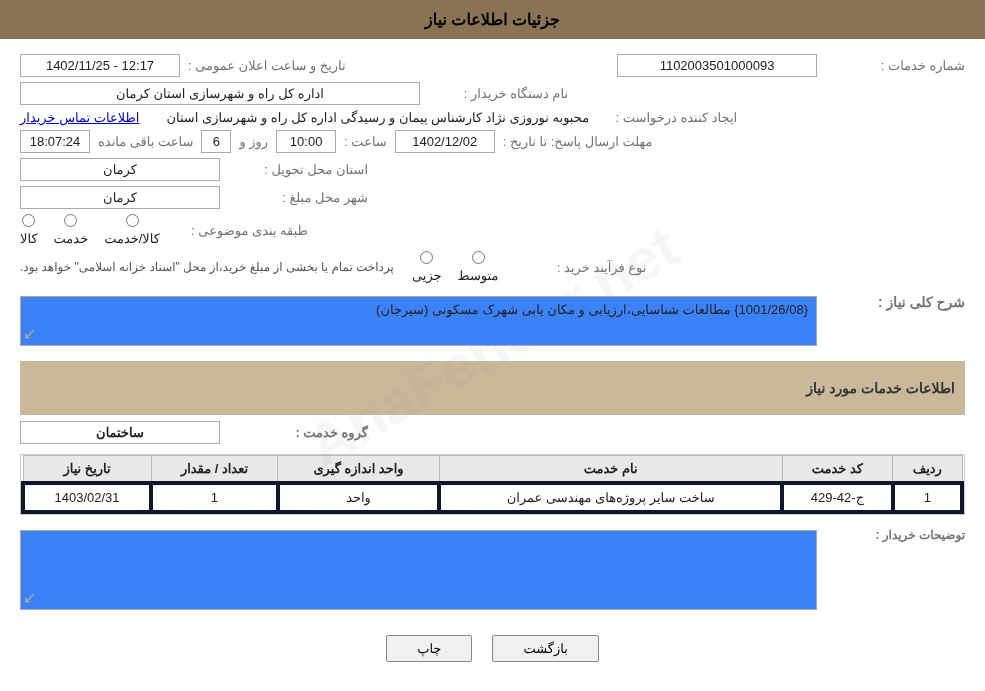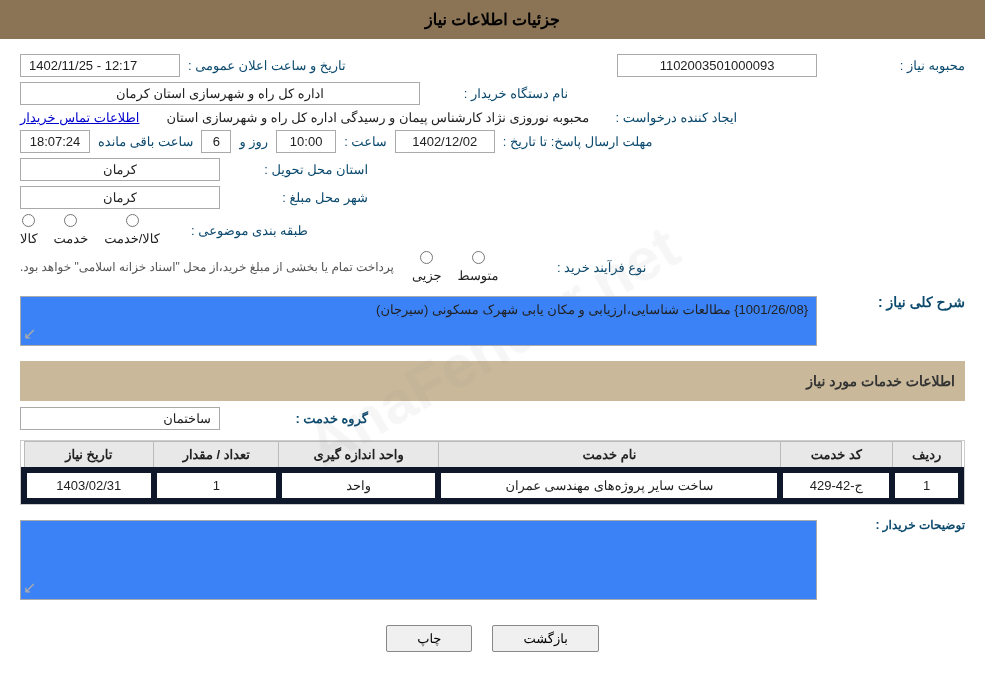--- a/index.html
+++ b/index.html
@@ -22,34 +22,34 @@
       text-align: center;
       padding: 10px 0;
       font-size: 16px;
       font-weight: bold;
     }
     .main-content {
       padding: 10px 20px 20px 20px;
     }
     .section-title {
       background: #c9b99a;
-      padding: 12px 10px;
+      padding: 19px 10px;
       font-weight: bold;
       font-size: 14px;
       margin: 10px 0 6px 0;
       color: #333;
     }
     .info-row {
       display: flex;
       align-items: center;
       margin: 5px 0;
       gap: 8px;
     }
     .info-label {
-      color: #0c4a6e;
+      color: #737373;
       white-space: nowrap;
       min-width: 140px;
       text-align: right;
     }
     .info-value-box {
       border: 1px solid #aaa;
       background: #fff;
       padding: 3px 8px;
       min-height: 22px;
       min-width: 120px;
@@ -86,21 +86,21 @@
       font-size: 13px;
     }
     th {
       background: #e8e8e8;
       border: 1px solid #bbb;
       padding: 5px 8px;
       text-align: center;
       font-weight: bold;
     }
     td {
-      border: 6px solid #0f172a;
+      border: 4px solid #0f172a;
       padding: 5px 8px;
       text-align: center;
     }
     .desc-box {
       border: 1px solid #aaa;
       background: #3b82f6;
       min-height: 80px;
       width: 100%;
       margin: 5px 0;
       position: relative;
@@ -148,25 +148,25 @@
 <div class="page-wrapper">
   <div class="watermark">AnaFender.net</div>
 
   <div class="header-bar">
     <span>جزئیات اطلاعات نیاز</span>
   </div>
 
   <div class="main-content">
 
     <div class="info-row" style="justify-content: flex-end;">
-      <span class="info-label">محبوبه نیاز :</span>
+      <span class="info-label">شماره خدمات :</span>
       <span class="info-value-box medium" style="direction:ltr; text-align:center;">1102003501000093</span>
       <span style="flex:1"></span>
       <span class="info-label" style="min-width:auto;">تاریخ و ساعت اعلان عمومی :</span>
-      <span class="info-value-box" style="direction:ltr; min-width:160px; ">1402/11/25 - 12:17</span>
+      <span class="info-value-box" style="direction:ltr; min-width:160px; text-align:center;">1402/11/25 - 12:17</span>
     </div>
 
     <div class="info-row" style="justify-content: flex-end;">
       <span class="info-label">نام دستگاه خریدار :</span>
       <span class="info-value-box wide" style="min-width:400px; text-align:center;">اداره کل راه و شهرسازی استان کرمان</span>
     </div>
 
     <div class="info-row" style="justify-content: flex-end; align-items:center;">
       <span class="info-label">ایجاد کننده درخواست :</span>
       <span style="margin-left:15px;">محبوبه نوروزی نژاد کارشناس پیمان و رسیدگی اداره کل راه و شهرسازی استان</span>
@@ -231,21 +231,21 @@
       <span class="info-label" style="padding-top:3px; font-weight:bold; font-size:14px;">شرح کلی نیاز :</span>
       <div class="desc-box" style="min-height:50px; flex:1; padding:5px 8px; text-align:right;">
         <span>{1001/26/08} مطالعات شناسایی،ارزیابی و مکان یابی شهرک مسکونی (سیرجان)</span>
       </div>
     </div>
 
     <div class="section-title">اطلاعات خدمات مورد نیاز</div>
 
     <div class="info-row" style="justify-content: flex-end; margin: 6px 0;">
       <span class="info-label" style="font-weight:bold;">گروه خدمت :</span>
-      <span class="info-value-box" style="min-width:200px; text-align:right;">ساختمان</span>
+      <span class="info-value-box" style="min-width:200px; text-align:center;font-weight:bold;">ساختمان</span>
     </div>
 
     <div class="table-container">
       <table>
         <thead>
           <tr>
             <th>ردیف</th>
             <th>کد خدمت</th>
             <th>نام خدمت</th>
             <th>واحد اندازه گیری</th>

